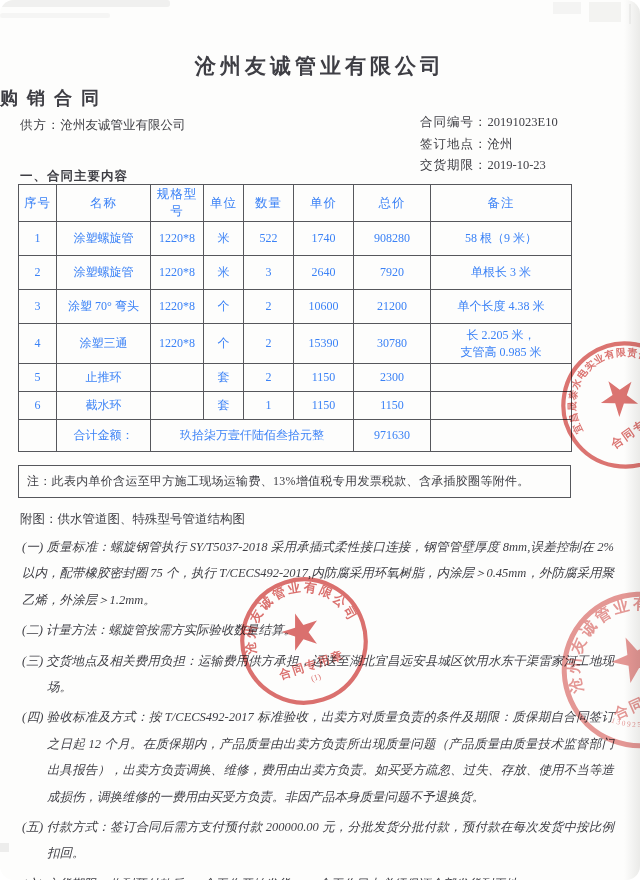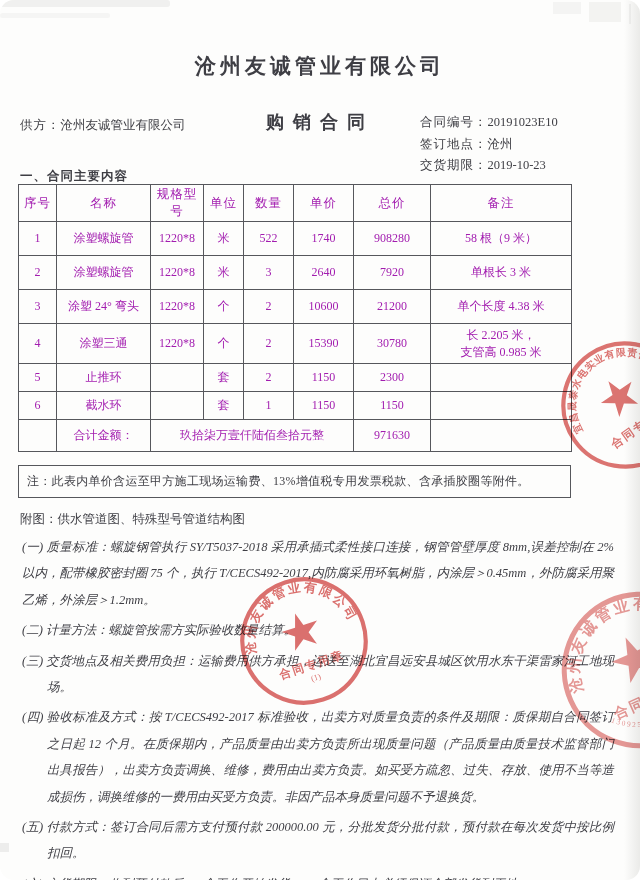--- a/index.html
+++ b/index.html
@@ -27,38 +27,38 @@
   .art.a6{left:0;top:843px;width:9px;height:9px;opacity:.6;}
   .edge-shade{position:absolute;right:0;top:0;width:16px;height:880px;
     background:linear-gradient(to right, rgba(220,220,218,0), rgba(219,219,216,.55));}
 
   .company-title{
     position:absolute;left:0;top:52px;width:100%;
     text-align:center;font-size:21px;font-weight:600;letter-spacing:4px;
   }
   .doc-title{
     position:absolute;left:0;top:86px;width:100%;
-    text-align:center;font-size:18px;font-weight:600;letter-spacing:9px;margin-top:24px;
+    font-size:18px;font-weight:600;letter-spacing:9px;
   }
   .meta{position:absolute;font-size:12.5px;white-space:nowrap;}
   .meta .lbl{letter-spacing:1px;}
   .m-supplier{left:20px;top:117px;}
   .m-buyer{left:20px;top:151px;}
   .m-contract{left:420px;top:114px;}
   .m-place{left:420px;top:136px;}
   .m-date{left:420px;top:157px;}
 
   .sec-title{font-size:12.5px;font-weight:600;letter-spacing:1px;}
   .sec1-title{position:absolute;left:20px;top:168px;}
 
   .content{position:absolute;left:18px;top:184px;width:604px;}
 
   table.items{
     border-collapse:collapse;table-layout:fixed;width:553px;
-    font-size:12px;color:#a21caf;
+    font-size:12px;color:#3b82f6;
   }
   table.items th,table.items td{
     border:1px solid var(--line);
     text-align:center;vertical-align:middle;
     padding:1px 2px;overflow:hidden;
     font-weight:normal;
   }
   table.items th{font-size:12.5px;letter-spacing:1px;}
   tr.h-head{height:32px;} tr.r-a{height:34px;} tr.r-b{height:40px;}
   tr.r-c{height:28px;} tr.r-total{height:32px;margin-left:36px;}
@@ -159,21 +159,21 @@
           <td>涂塑螺旋管</td>
           <td>1220*8</td>
           <td>米</td>
           <td>3</td>
           <td>2640</td>
           <td>7920</td>
           <td>单根长 3 米</td>
         </tr>
         <tr class="r-a">
           <td>3</td>
-          <td>涂塑 24° 弯头</td>
+          <td>涂塑 70° 弯头</td>
           <td>1220*8</td>
           <td>个</td>
           <td>2</td>
           <td>10600</td>
           <td>21200</td>
           <td>单个长度 4.38 米</td>
         </tr>
         <tr class="r-b">
           <td>4</td>
           <td>涂塑三通</td>

